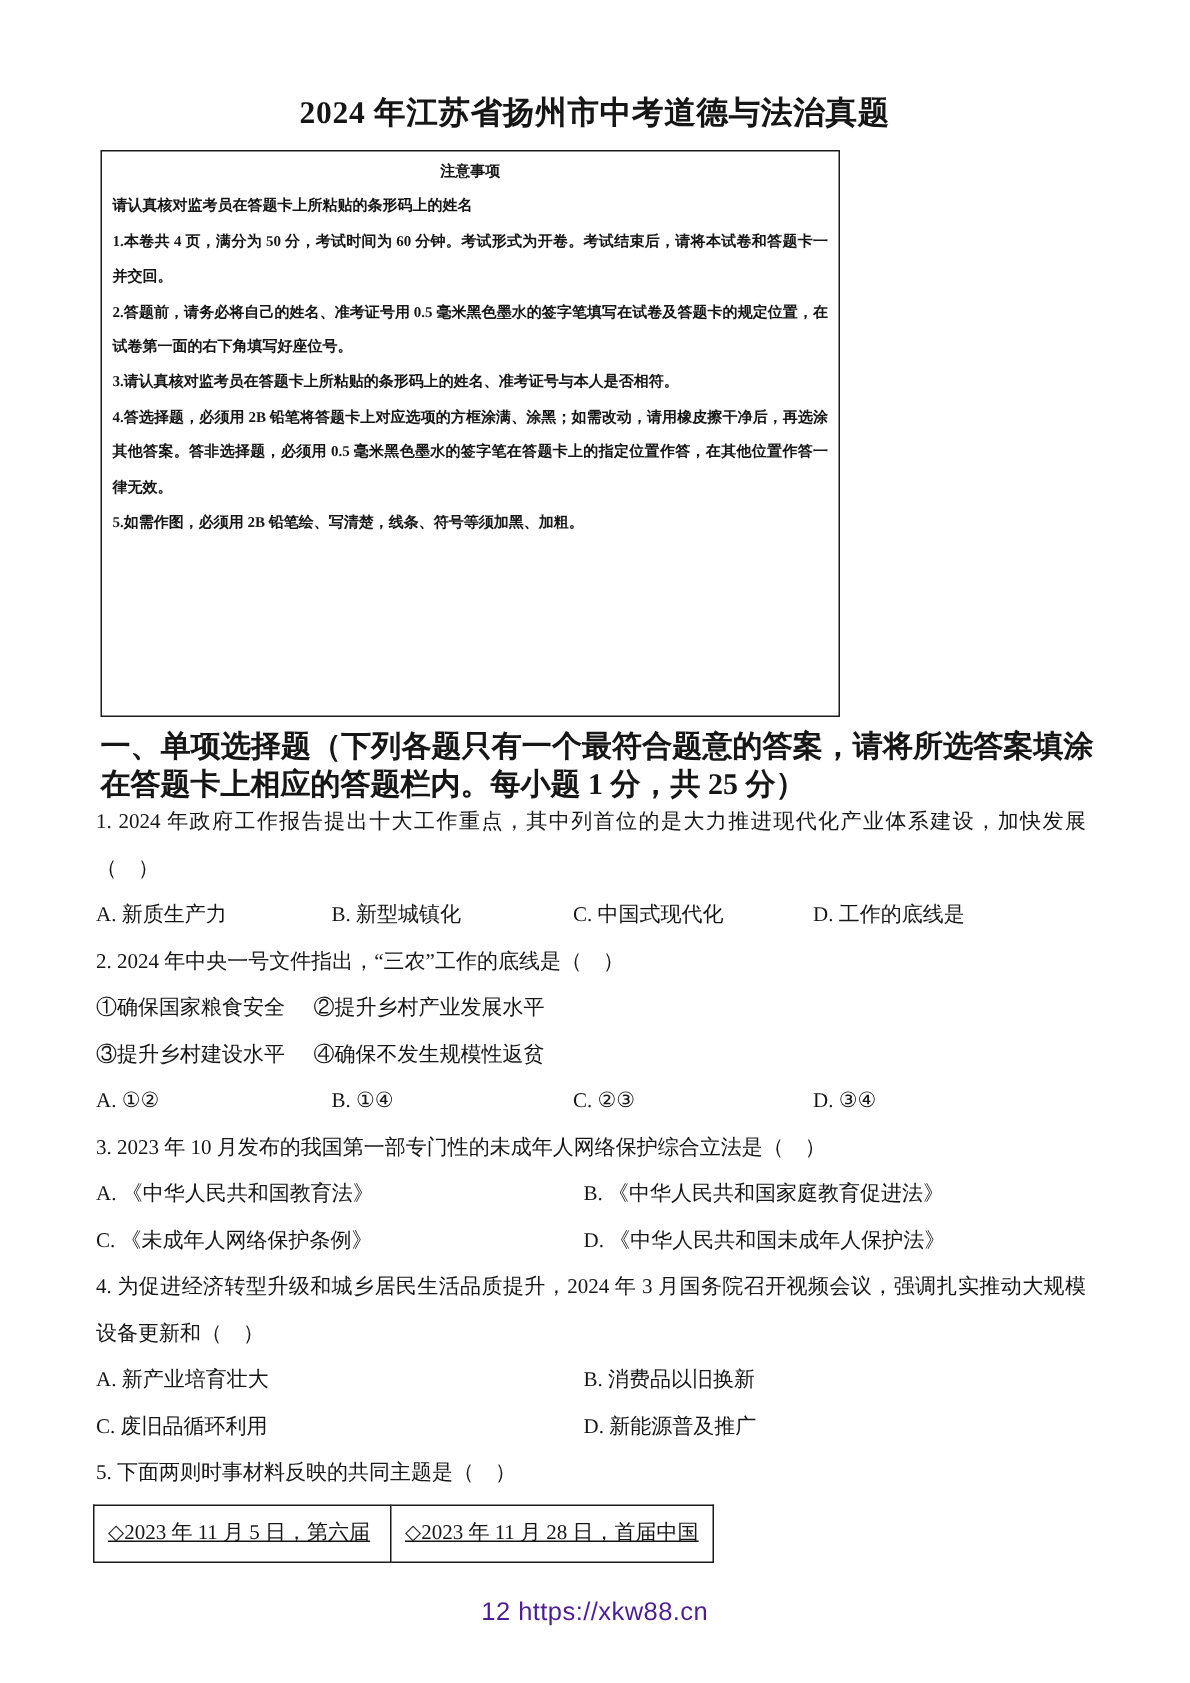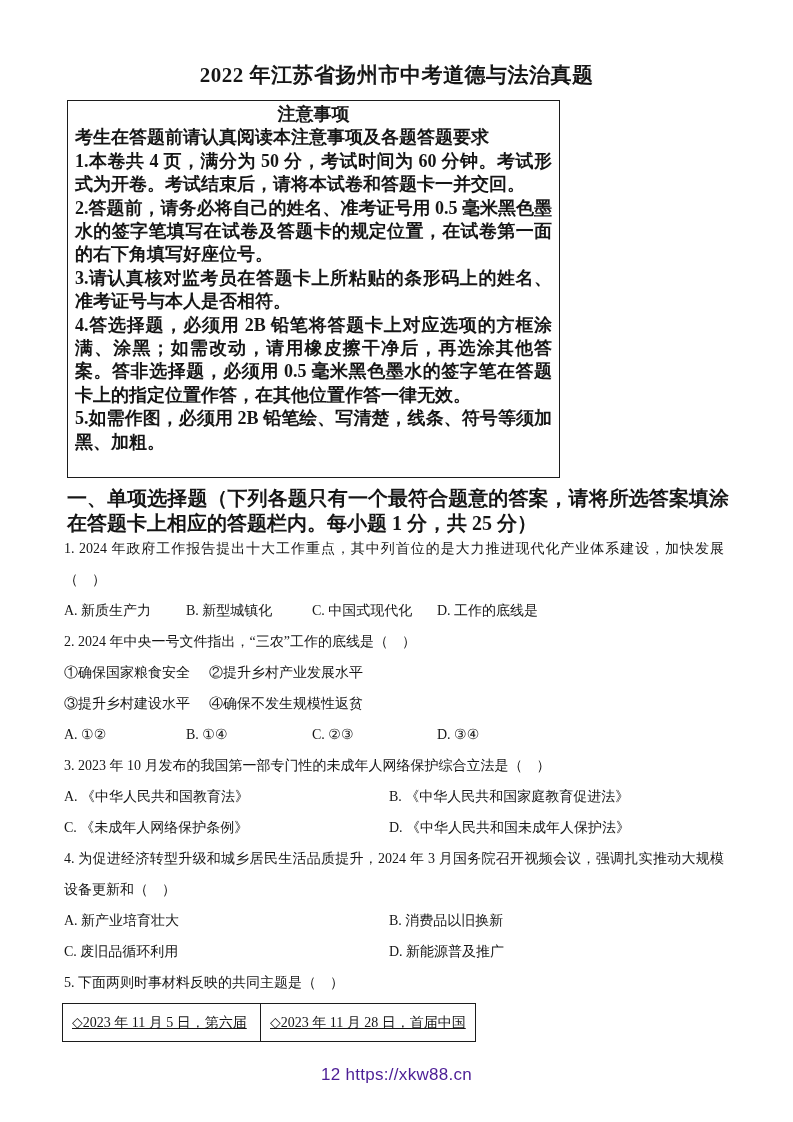--- a/index.html
+++ b/index.html
@@ -15,36 +15,36 @@
   .title {
     position: absolute; top: 61px; left: 0; width: 100%;
     margin: 0; text-align: center;
     font-size: 21px; font-weight: 700; letter-spacing: 0.5px;
   }
   .notice {
     position: absolute; left: 67px; top: 100px;
     width: 493px; height: 378px;
     border: 1px solid #1c1c1c;
     padding: 2px 7px 0 7px;
-    font-weight: 700; font-size: 18px; line-height: 23.4px;
+    font-weight: 700; font-size: 10px; line-height: 23.4px;
   }
   .notice p { margin: 0; text-align: justify; }
   .notice .notice-title { text-align: center; }
   .heading {
     position: absolute; left: 67px; top: 486px; width: 662px;
     margin: 0; font-size: 20px; font-weight: 700;
     line-height: 24.5px; text-align: justify;
   }
   .qarea {
     position: absolute; left: 64px; top: 533px; width: 660px;
     font-size: 14px;
   }
   .row { line-height: 31px; }
   .stem { margin: 0; text-align: justify; }
-  .opts4 { display: grid; grid-template-columns: 122px 126px 125px 1fr; }
+  .opts4 { display: grid; grid-template-columns: 122px 126px 125px 1fr; gap: 35px; }
   .opts2 { display: grid; grid-template-columns: 325px 1fr; }
   .subs  { display: grid; grid-template-columns: 145px 1fr; }
   .newsTable {
     border-collapse: collapse;
     margin: 5px 0 0 -2px;
     text-decoration: underline;
   }
   .newsTable td {
     border: 1.5px solid #1c1c1c;
     height: 38px;
@@ -60,25 +60,25 @@
     text-align: center;
     font-family: "Liberation Sans", "DejaVu Sans", sans-serif;
     font-size: 17px; color: #4c1d95; letter-spacing: 0.3px;
   }
 </style>
 </head>
 <body>
 
 <div class="page">
 
-  <h1 class="title">2022 年江苏省扬州市中考道德与法治真题</h1>
+  <h1 class="title">2024 年江苏省扬州市中考道德与法治真题</h1>
 
   <section class="notice">
     <p class="notice-title">注意事项</p>
-    <p>考生在答题前请认真阅读本注意事项及各题答题要求</p>
+    <p>请认真核对监考员在答题卡上所粘贴的条形码上的姓名</p>
     <p>1.本卷共 4 页，满分为 50 分，考试时间为 60 分钟。考试形式为开卷。考试结束后，请将本试卷和答题卡一并交回。</p>
     <p>2.答题前，请务必将自己的姓名、准考证号用 0.5 毫米黑色墨水的签字笔填写在试卷及答题卡的规定位置，在试卷第一面的右下角填写好座位号。</p>
     <p>3.请认真核对监考员在答题卡上所粘贴的条形码上的姓名、准考证号与本人是否相符。</p>
     <p>4.答选择题，必须用 2B 铅笔将答题卡上对应选项的方框涂满、涂黑；如需改动，请用橡皮擦干净后，再选涂其他答案。答非选择题，必须用 0.5 毫米黑色墨水的签字笔在答题卡上的指定位置作答，在其他位置作答一律无效。</p>
     <p>5.如需作图，必须用 2B 铅笔绘、写清楚，线条、符号等须加黑、加粗。</p>
   </section>
 
   <h2 class="heading">一、单项选择题（下列各题只有一个最符合题意的答案，请将所选答案填涂在答题卡上相应的答题栏内。每小题 1 分，共 25 分）</h2>
 
   <main class="qarea">

